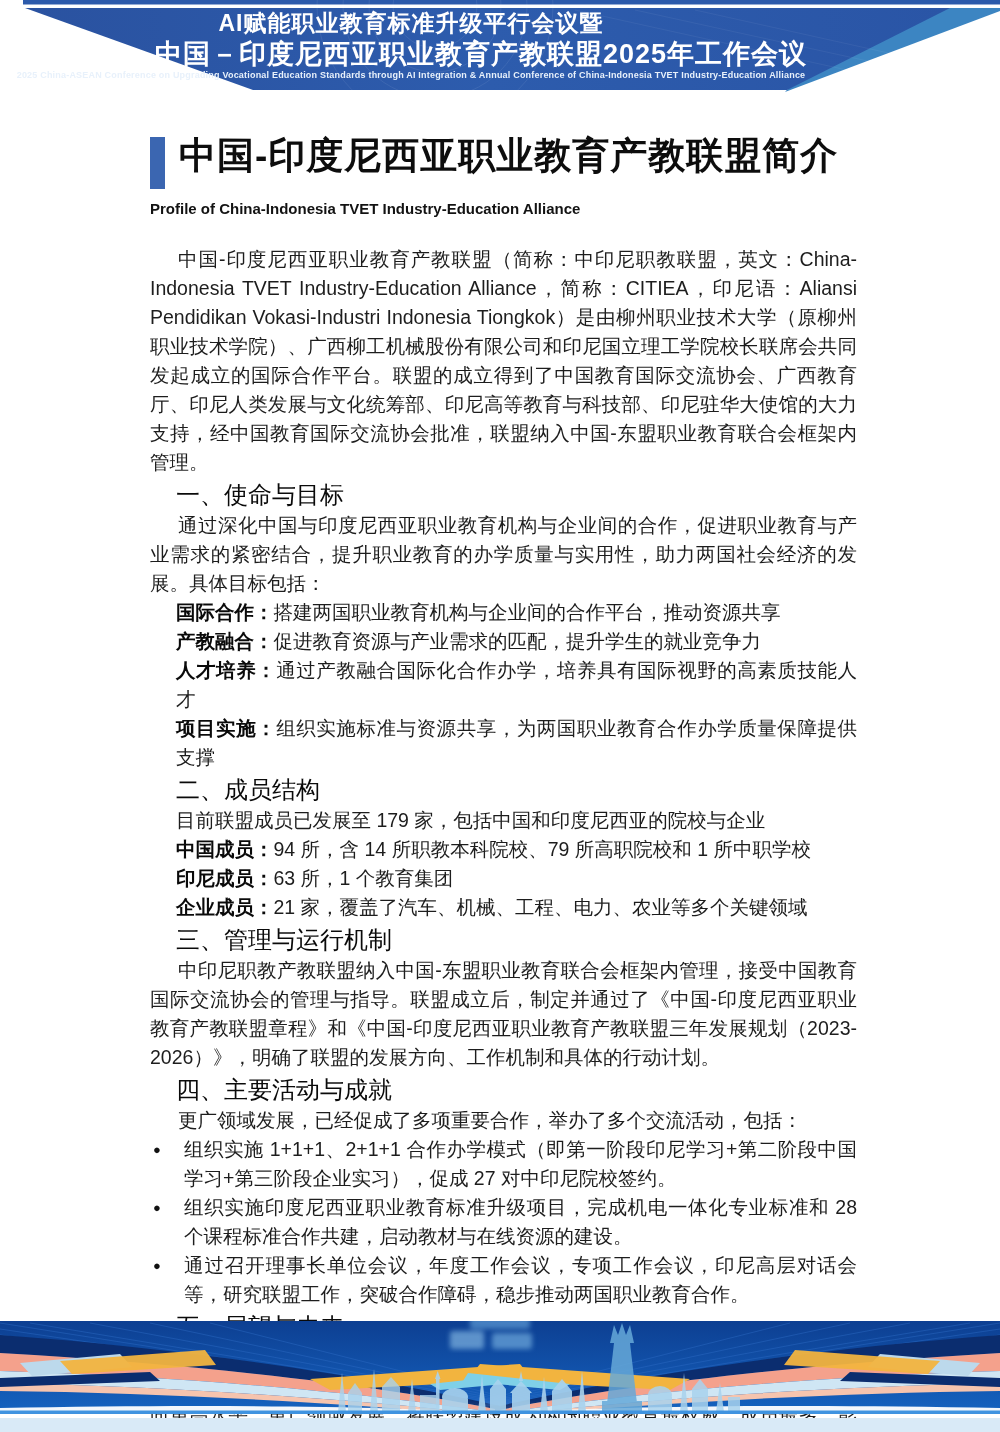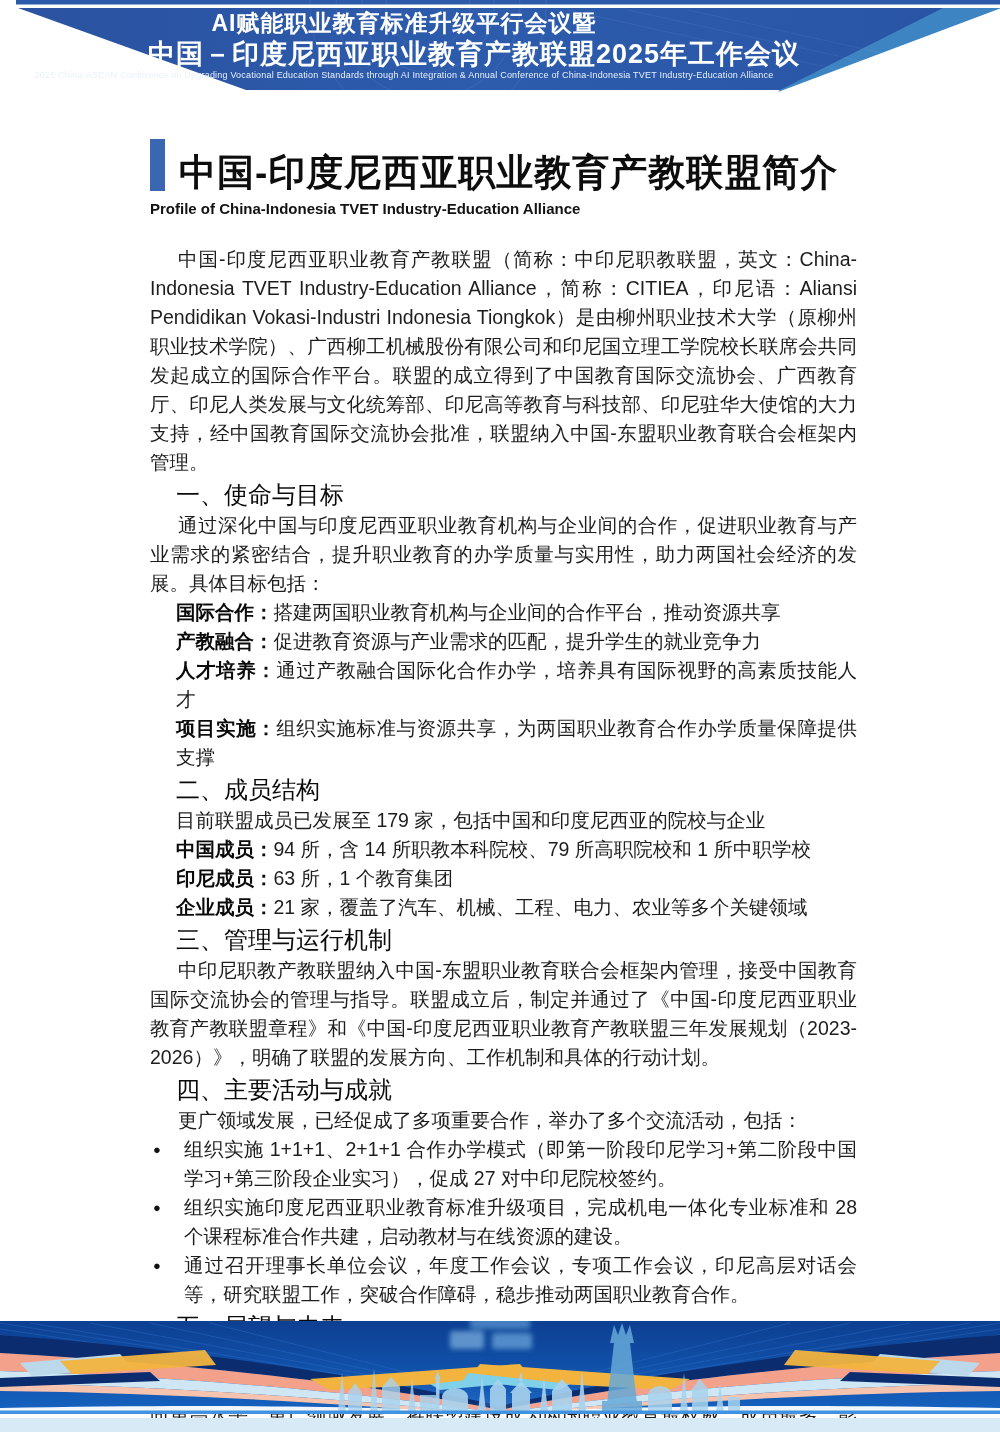--- a/index.html
+++ b/index.html
@@ -3,33 +3,33 @@
 <meta charset="utf-8">
 <style>
   html,body{margin:0;padding:0;}
   body{
     width:1000px;height:1432px;position:relative;overflow:hidden;
     background:#ffffff;
     font-family:"Liberation Sans","DejaVu Sans",sans-serif;
     -webkit-font-smoothing:antialiased;
   }
   
-  .banner{position:absolute;top:0;left:8px;width:792px;height:92px;}
+  .banner{position:absolute;top:0;left:15px;width:792px;height:92px;}
   .banner svg{position:absolute;top:0;left:0;}
   .banner-text{position:absolute;left:0;right:0;text-align:center;color:#ffffff;}
   .banner-l1{top:8px;font-size:23px;font-weight:bold;letter-spacing:1px;}
   .banner-l2{top:36px;font-size:27px;font-weight:bold;letter-spacing:1px;text-align:right;}
-  .banner-l3{top:70px;font-size:9px;font-weight:normal;color:#e8f1fb;letter-spacing:.2px;}
+  .banner-l3{top:70px;font-size:9px;font-weight:bold;color:#e8f1fb;letter-spacing:.2px;}
   
   .content{
     position:absolute;top:92px;left:0;width:1000px;
     padding:0;box-sizing:border-box;
   }
   .inner{margin:0 143px 0 150px;}
-  .title-row{display:flex;align-items:flex-end;margin-top:45px;height:54px;}
+  .title-row{display:flex;align-items:flex-start;margin-top:45px;height:54px;}
   .title-bar{width:15px;height:52px;background:#3b66b1;margin-right:14px;flex:0 0 auto;}
   .title-zh{font-size:37px;font-weight:900;color:#0d0d0d;letter-spacing:1px;line-height:1;}
   .title-en{margin-top:9px;font-size:15px;font-weight:bold;color:#121212;}
   .bodytext{margin-top:28px;font-size:19.5px;line-height:29px;color:#1d1d1d;text-align:justify;}
   .para{text-indent:28px;margin:0;}
   .sec-heading{font-weight:normal;color:#0a0a0a;font-size:24px;padding-left:26px;margin:3px 0 2px 0;}
   .kv-line{padding-left:26px;}
   .kv-label{font-weight:bold;color:#0a0a0a;font-family:Liberation Serif, serif;}
   .bullet-item{position:relative;padding-left:34px;}
   .bullet-mark{position:absolute;left:3px;top:0;font-size:13px;color:#111;line-height:29px;}

